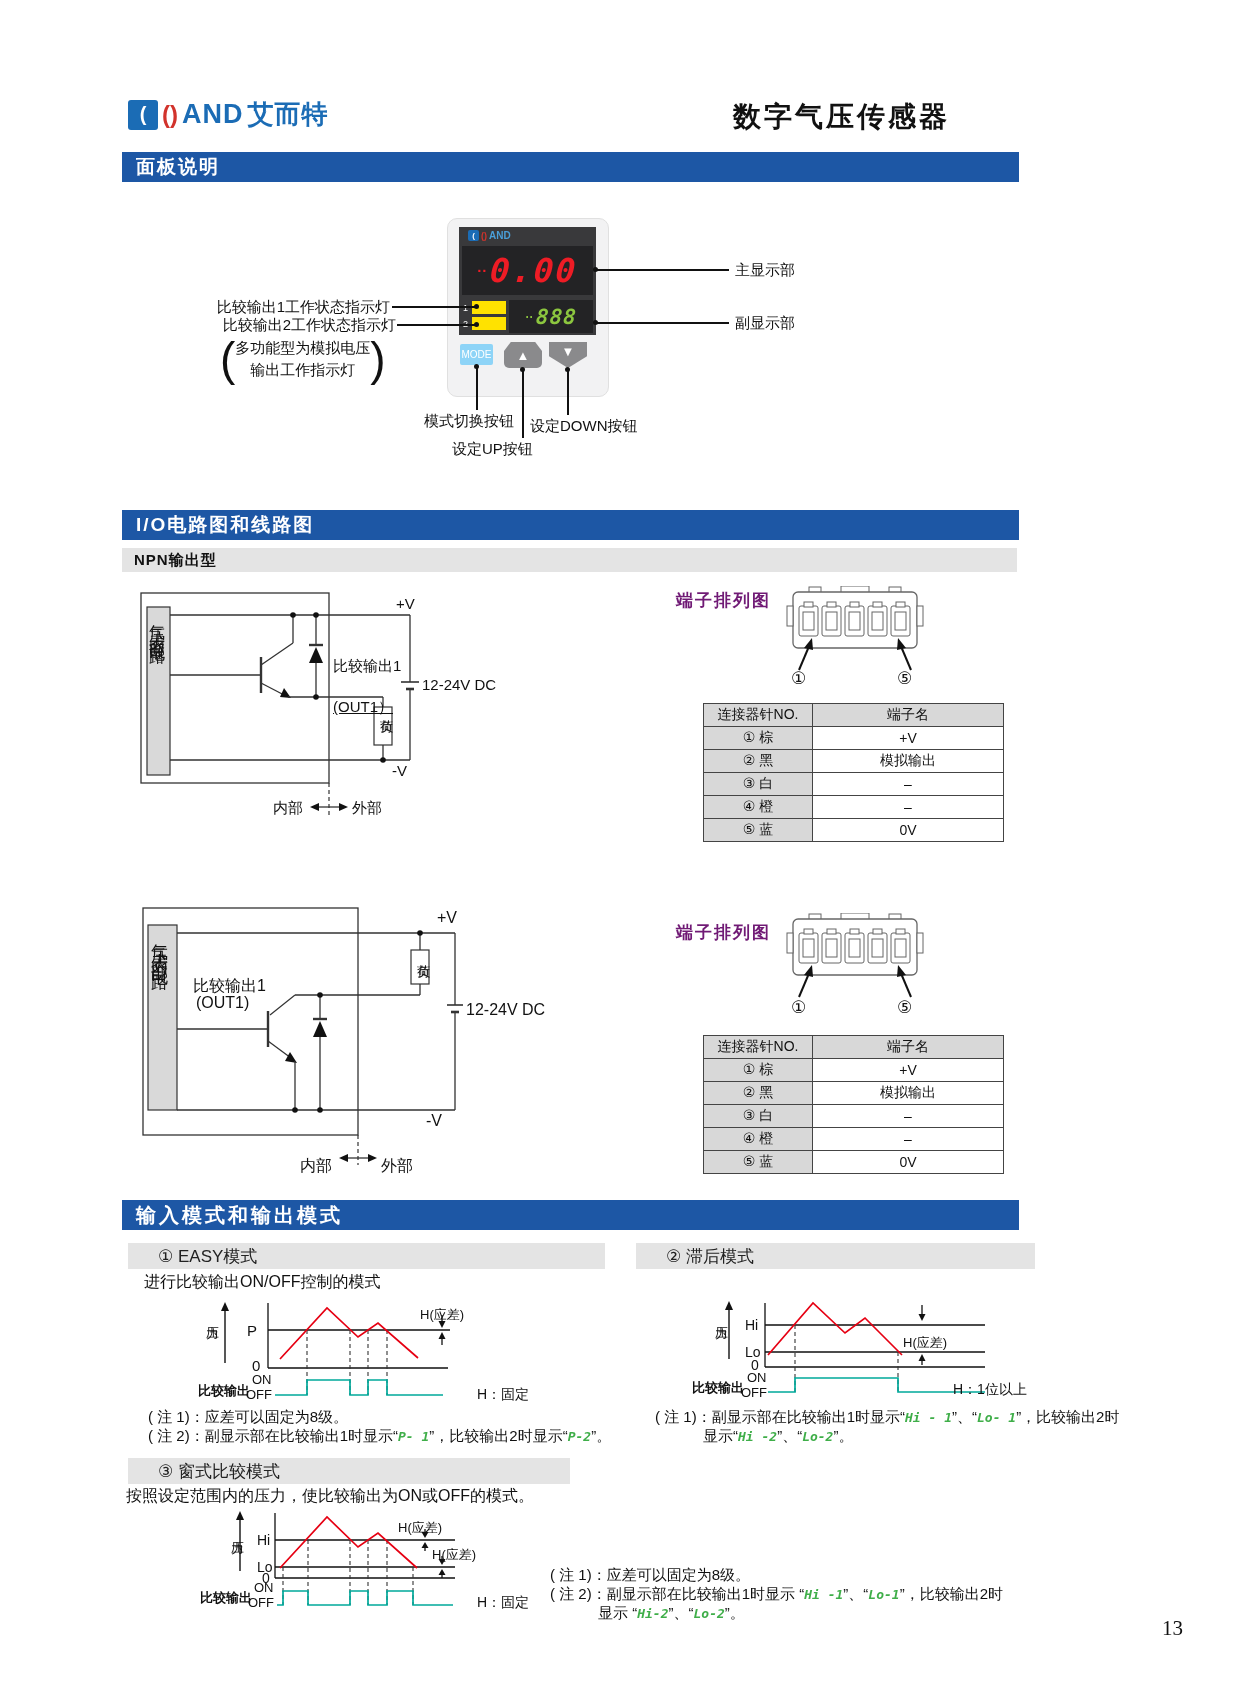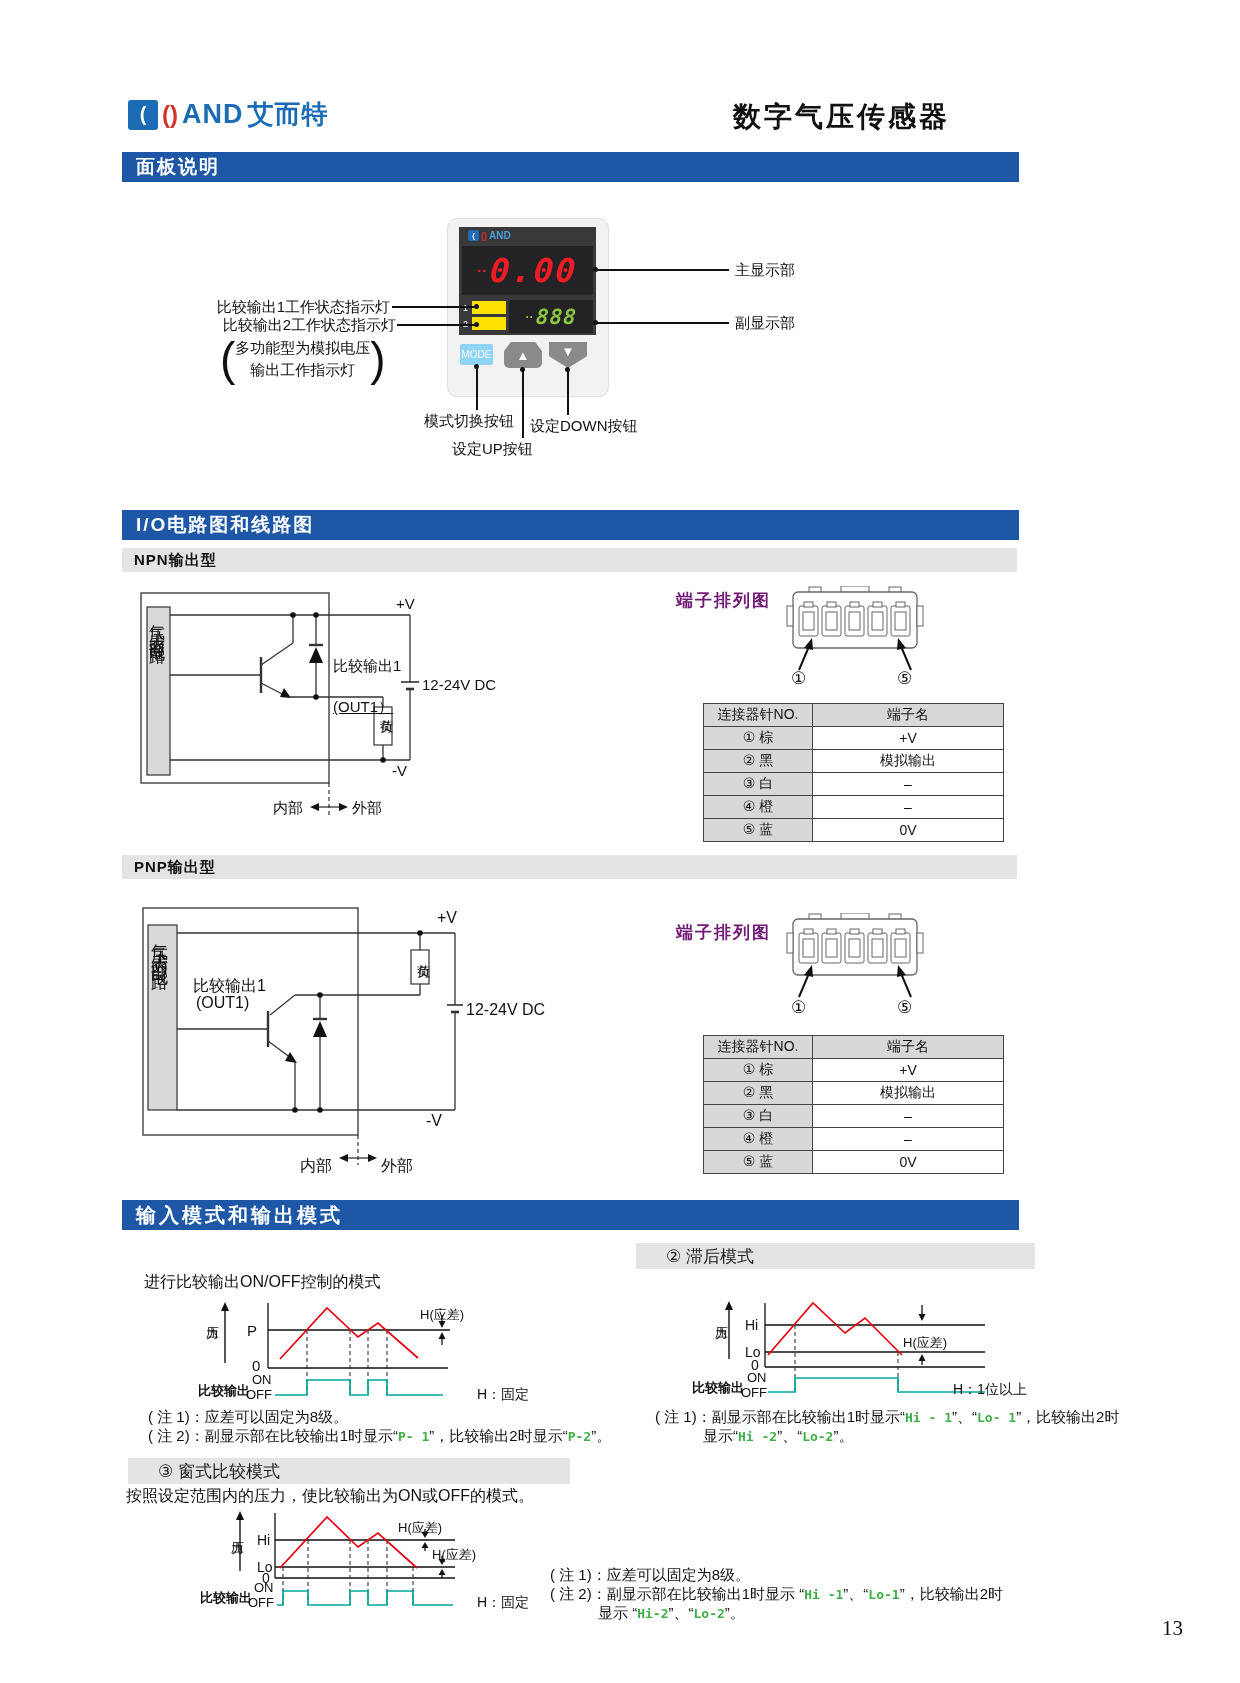--- a/index.html
+++ b/index.html
@@ -11,21 +11,21 @@
   .bar-mode{background:#e4e4e4;color:#222;font-size:17px;padding-left:30px;display:flex;align-items:center;}
   .t15{font-size:15px;color:#111;white-space:nowrap;}
   .t14{font-size:14px;color:#111;white-space:nowrap;}
   .t13{font-size:13px;color:#111;white-space:nowrap;}
   .t16{font-size:16px;color:#111;white-space:nowrap;}
   .blue-label{color:#701a75;font-weight:bold;font-size:17px;letter-spacing:2px;white-space:nowrap;}
   .vtext{writing-mode:vertical-rl;text-orientation:upright;white-space:nowrap;}
   .hline{background:#111;height:1.5px;}
   .vline{background:#111;width:1.5px;}
   .dot{width:5px;height:5px;border-radius:50%;background:#111;}
-  .seg{font-family:"DejaVu Sans Mono",monospace;color:#3fae49;font-weight:bold;font-size:13px;}
+  .seg{font-family:"DejaVu Sans Mono",monospace;color:#3fae49;font-style:italic;font-weight:bold;font-size:13px;}
   .tbl{border-collapse:collapse;font-size:14px;background:#fff;}
   .tbl td{border:1px solid #444;text-align:center;height:22px;padding:0 4px;}
   .tbl tr.hd td{background:#d8d8d8;}
   .tbl td.c1{background:#d8d8d8;width:100px;}
   .tbl td.c2{width:182px;}
   .dev-body{background:#f2f2f3;border:1px solid #e0e0e0;border-radius:10px;}
   .dev-bezel{background:#39393b;}
   .dev-display{background:#232325;display:flex;align-items:center;justify-content:center;}
   .seg-red{font-family:"DejaVu Sans Mono",monospace;font-weight:bold;font-style:italic;font-size:33px;color:#ee1c25;letter-spacing:2px;transform:skewX(-4deg);}
   .seg-green{font-family:"DejaVu Sans Mono",monospace;font-weight:bold;font-style:italic;font-size:21px;color:#8cc63f;letter-spacing:1px;transform:skewX(-4deg);}
@@ -214,23 +214,20 @@
           <td class="c1">④ 橙</td>
           <td>–</td>
         </tr>
     <tr>
           <td class="c1">⑤ 蓝</td>
           <td>0V</td>
         </tr>
   </tbody>
     </table>
 
-  <div class="abs bar-gray" style="left:122px;top:855px;width:883px;height:24px;">
-    <span>PNP输出型</span>
-  </div>
 
   <svg class="abs" style="left:130px;top:895px;" width="345" height="285" viewBox="0 0 345 285">
     <rect x="13" y="13" width="215" height="227" fill="none" stroke="#333" stroke-width="1.3"></rect>
     <rect x="18" y="30" width="29" height="185" fill="#d9d9d9" stroke="#333" stroke-width="1.2"></rect>
     <path d="M47,38 H325 M47,134 H138 M47,215 H325" stroke="#333" stroke-width="1.3" fill="none"></path>
     <path d="M290,38 V55 M290,89 V100 M290,100 H165" stroke="#333" stroke-width="1.3" fill="none"></path>
     <rect x="281" y="55" width="18" height="34" fill="#fff" stroke="#333" stroke-width="1.2"></rect>
     <path d="M138,116 V152" stroke="#333" stroke-width="2.4"></path>
     <path d="M165,100 L140,120" stroke="#333" stroke-width="1.3"></path>
     <path d="M138,146 L161,163" stroke="#333" stroke-width="1.3"></path>
@@ -319,20 +316,23 @@
           <td class="c1">⑤ 蓝</td>
           <td>0V</td>
         </tr>
   </tbody>
     </table>
 
   <div class="abs bar-blue" style="left:122px;top:1200px;width:883px;height:30px;font-size:20px;letter-spacing:3px;">
     <span>输入模式和输出模式</span>
   </div>
 
+  <div class="abs bar-mode" style="left:128px;top:1243px;width:447px;height:26px;">
+    <span>① EASY模式</span>
+  </div>
   <div class="abs t16" style="left:144px;top:1272px;">进行比较输出ON/OFF控制的模式</div>
   <svg class="abs" style="left:140px;top:1295px;" width="460" height="115" viewBox="0 0 460 115">
     <path d="M85,68 V14" stroke="#111" stroke-width="1.4"></path>
     <polygon points="85,7 81,16 89,16" fill="#111"></polygon>
     <path d="M128,8 V73 M128,73 H308 M128,35 H310" stroke="#111" stroke-width="1.3" fill="none"></path>
     <path d="M167,35 V100 M210,35 V100 M228,35 V100 M247,35 V100" stroke="#333" stroke-width="1.1" stroke-dasharray="4,3" fill="none"></path>
     <polyline points="140,64 187,13 218,42 238,28 278,63" fill="none" stroke="#e60012" stroke-width="1.7"></polyline>
     <path d="M302,20 V28" stroke="#111" stroke-width="1.3"></path>
       <polygon points="302,33 298.5,26 305.5,26" fill="#111"></polygon>
     <path d="M302,50 V42" stroke="#111" stroke-width="1.3"></path>

